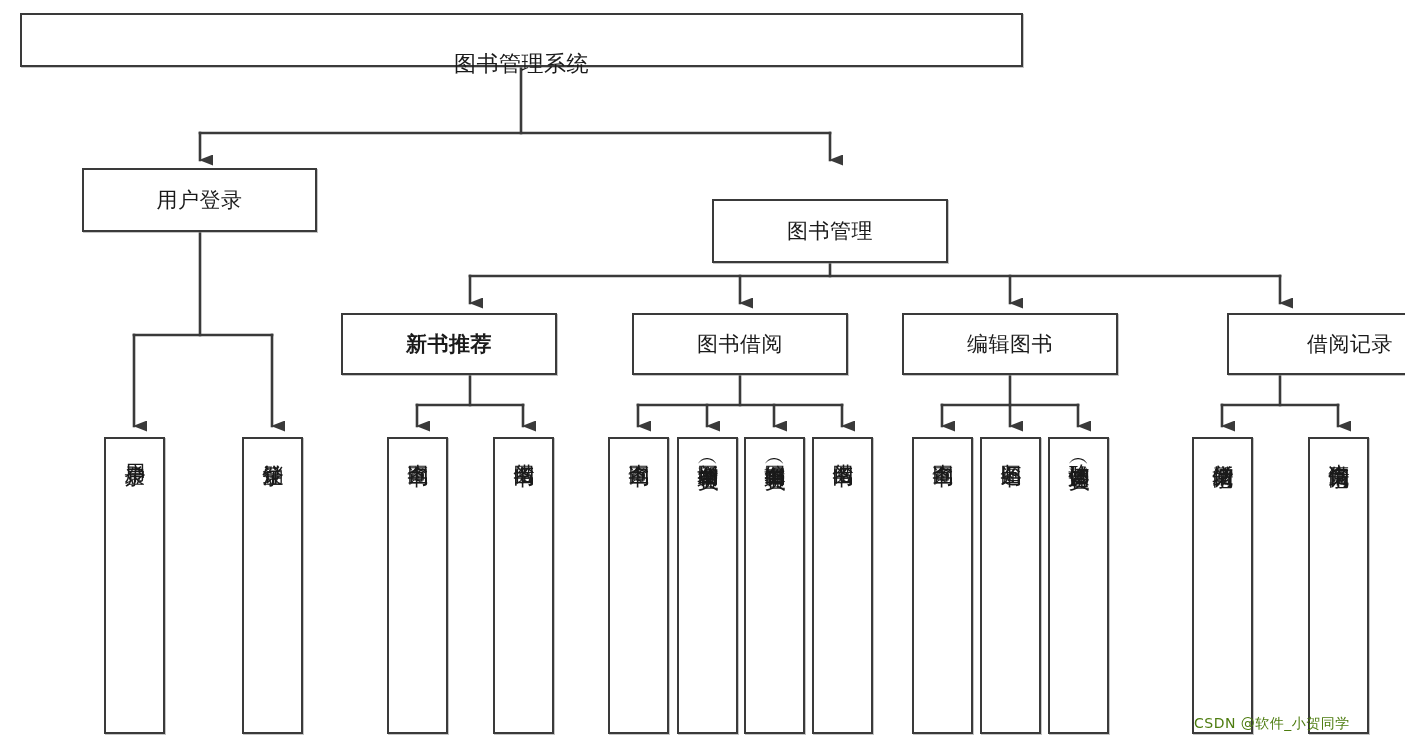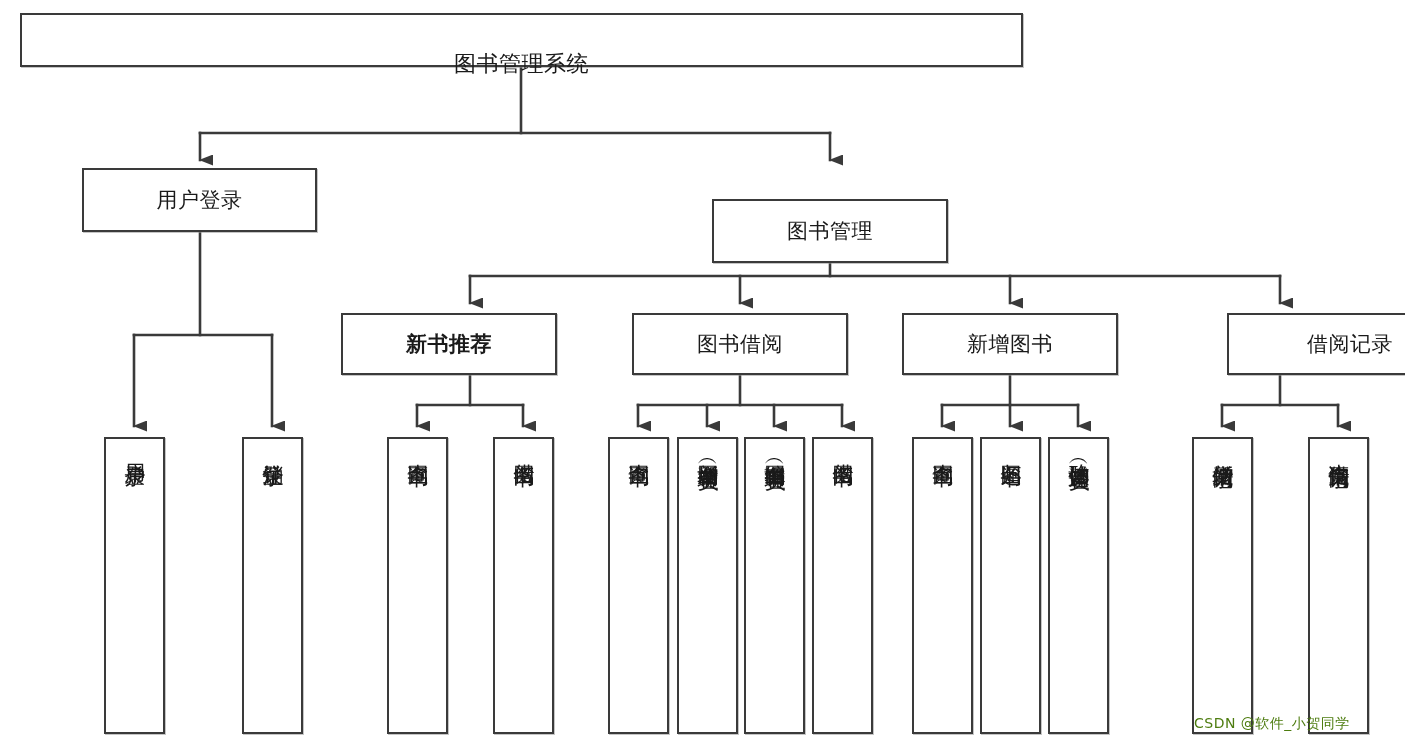--- a/index.html
+++ b/index.html
@@ -139,21 +139,21 @@
     <span class="lbl">图书管理</span>
   </div>
 
   <div class="node horiz" style="left:341px; top:313px; width:216px; height:62px;font-weight:bold;">
     <span class="lbl">新书推荐</span>
   </div>
   <div class="node horiz" style="left:632px; top:313px; width:216px; height:62px;">
     <span class="lbl">图书借阅</span>
   </div>
   <div class="node horiz" style="left:902px; top:313px; width:216px; height:62px;">
-    <span class="lbl">新增图书</span>
+    <span class="lbl">编辑图书</span>
   </div>
   <div class="node horiz" style="left:1227px; top:313px; width:216px; height:62px;padding-left:30px;">
     <span class="lbl">借阅记录</span>
   </div>
 
   <div class="node vert" style="left:104px; top:437px; width:61px; height:297px;">
     <span class="lbl">用户登录</span>
   </div>
   <div class="node vert" style="left:242px; top:437px; width:61px; height:297px;">
     <span class="lbl">注销登录</span>

